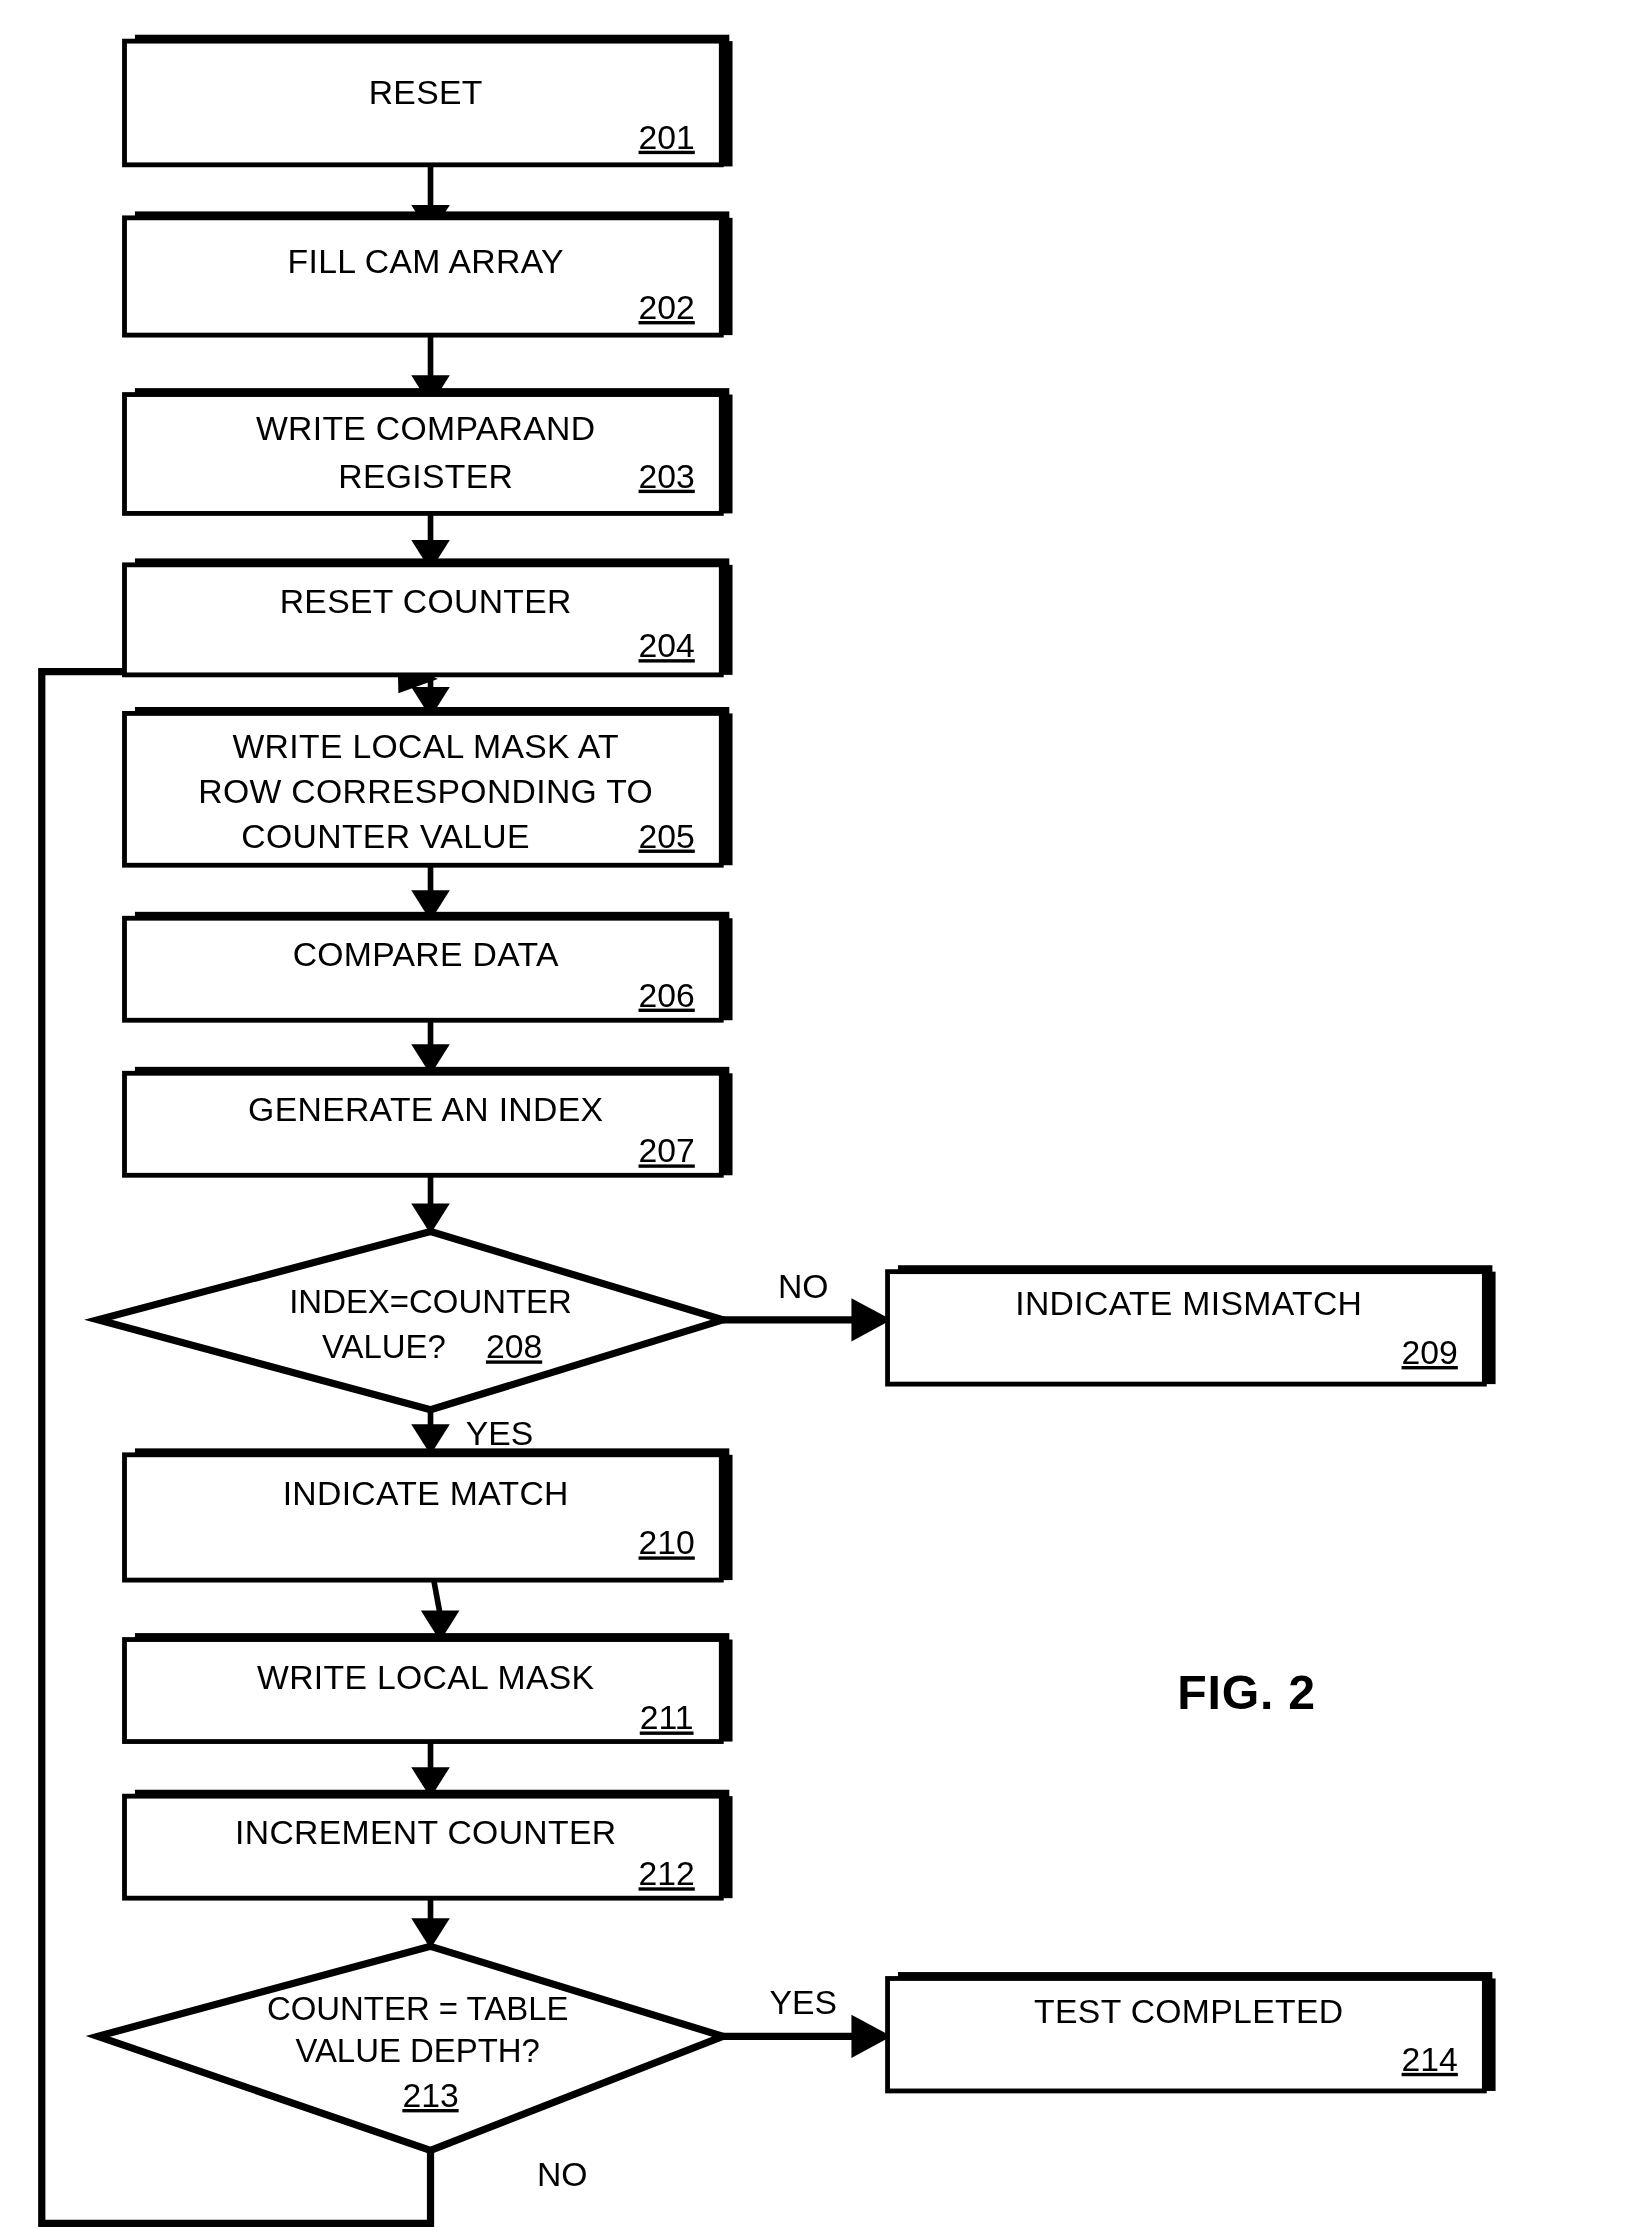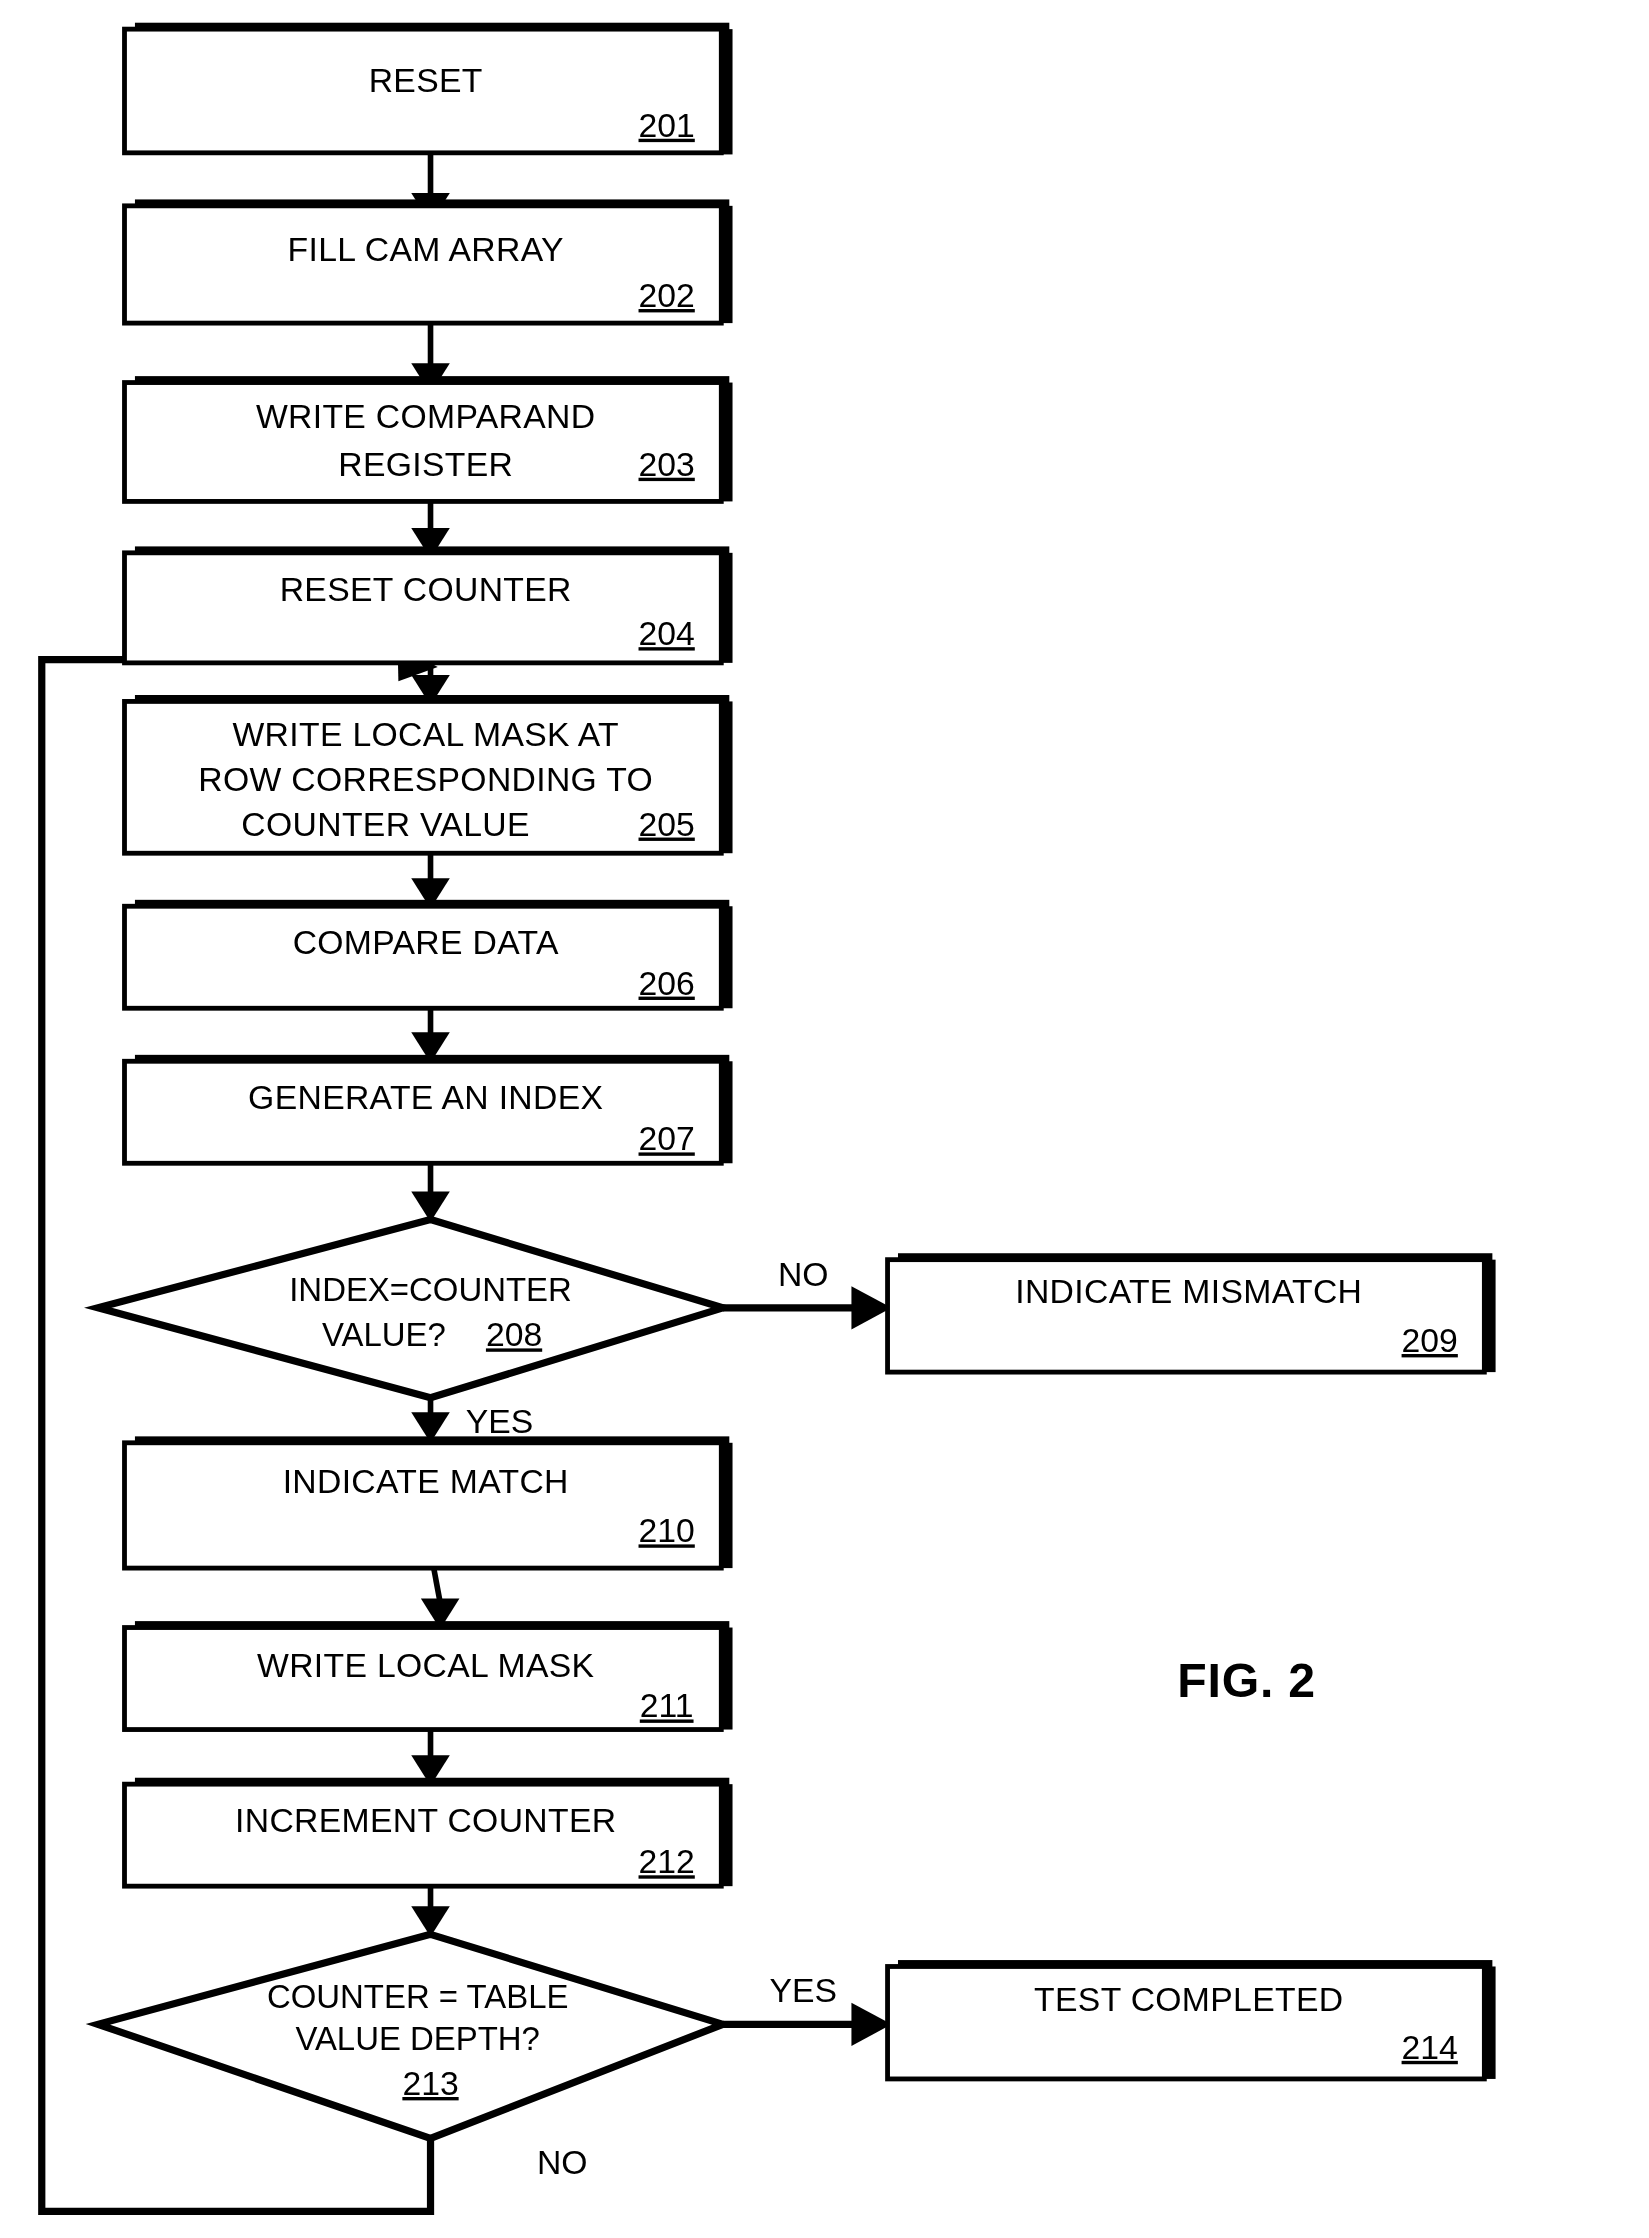--- a/index.html
+++ b/index.html
@@ -10,21 +10,21 @@
   }
   body {
     width: 1649px;
     height: 2239px;
     position: relative;
     font-family: "Liberation Sans", sans-serif;
     overflow: hidden;
   }
   #flow-root {
     position: absolute;
-    top: 0;
+    top: 12px;
     left: 0;
     width: 1649px;
     height: 1614px;
   }
   svg#flow-svg {
     display: block;
     width: 1649px;
     height: 2239px;
   }
   .box-fill { fill: #ffffff; }

